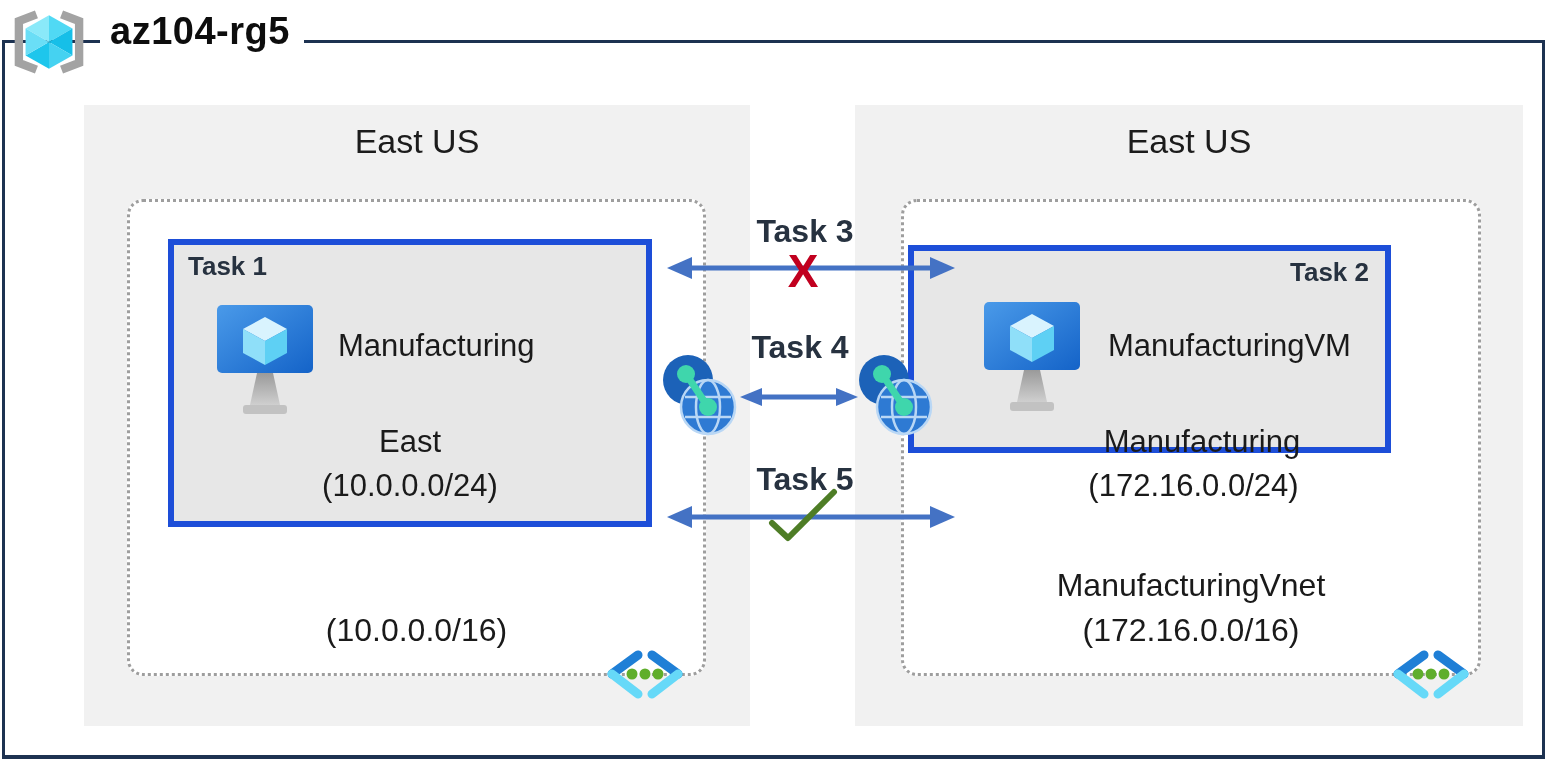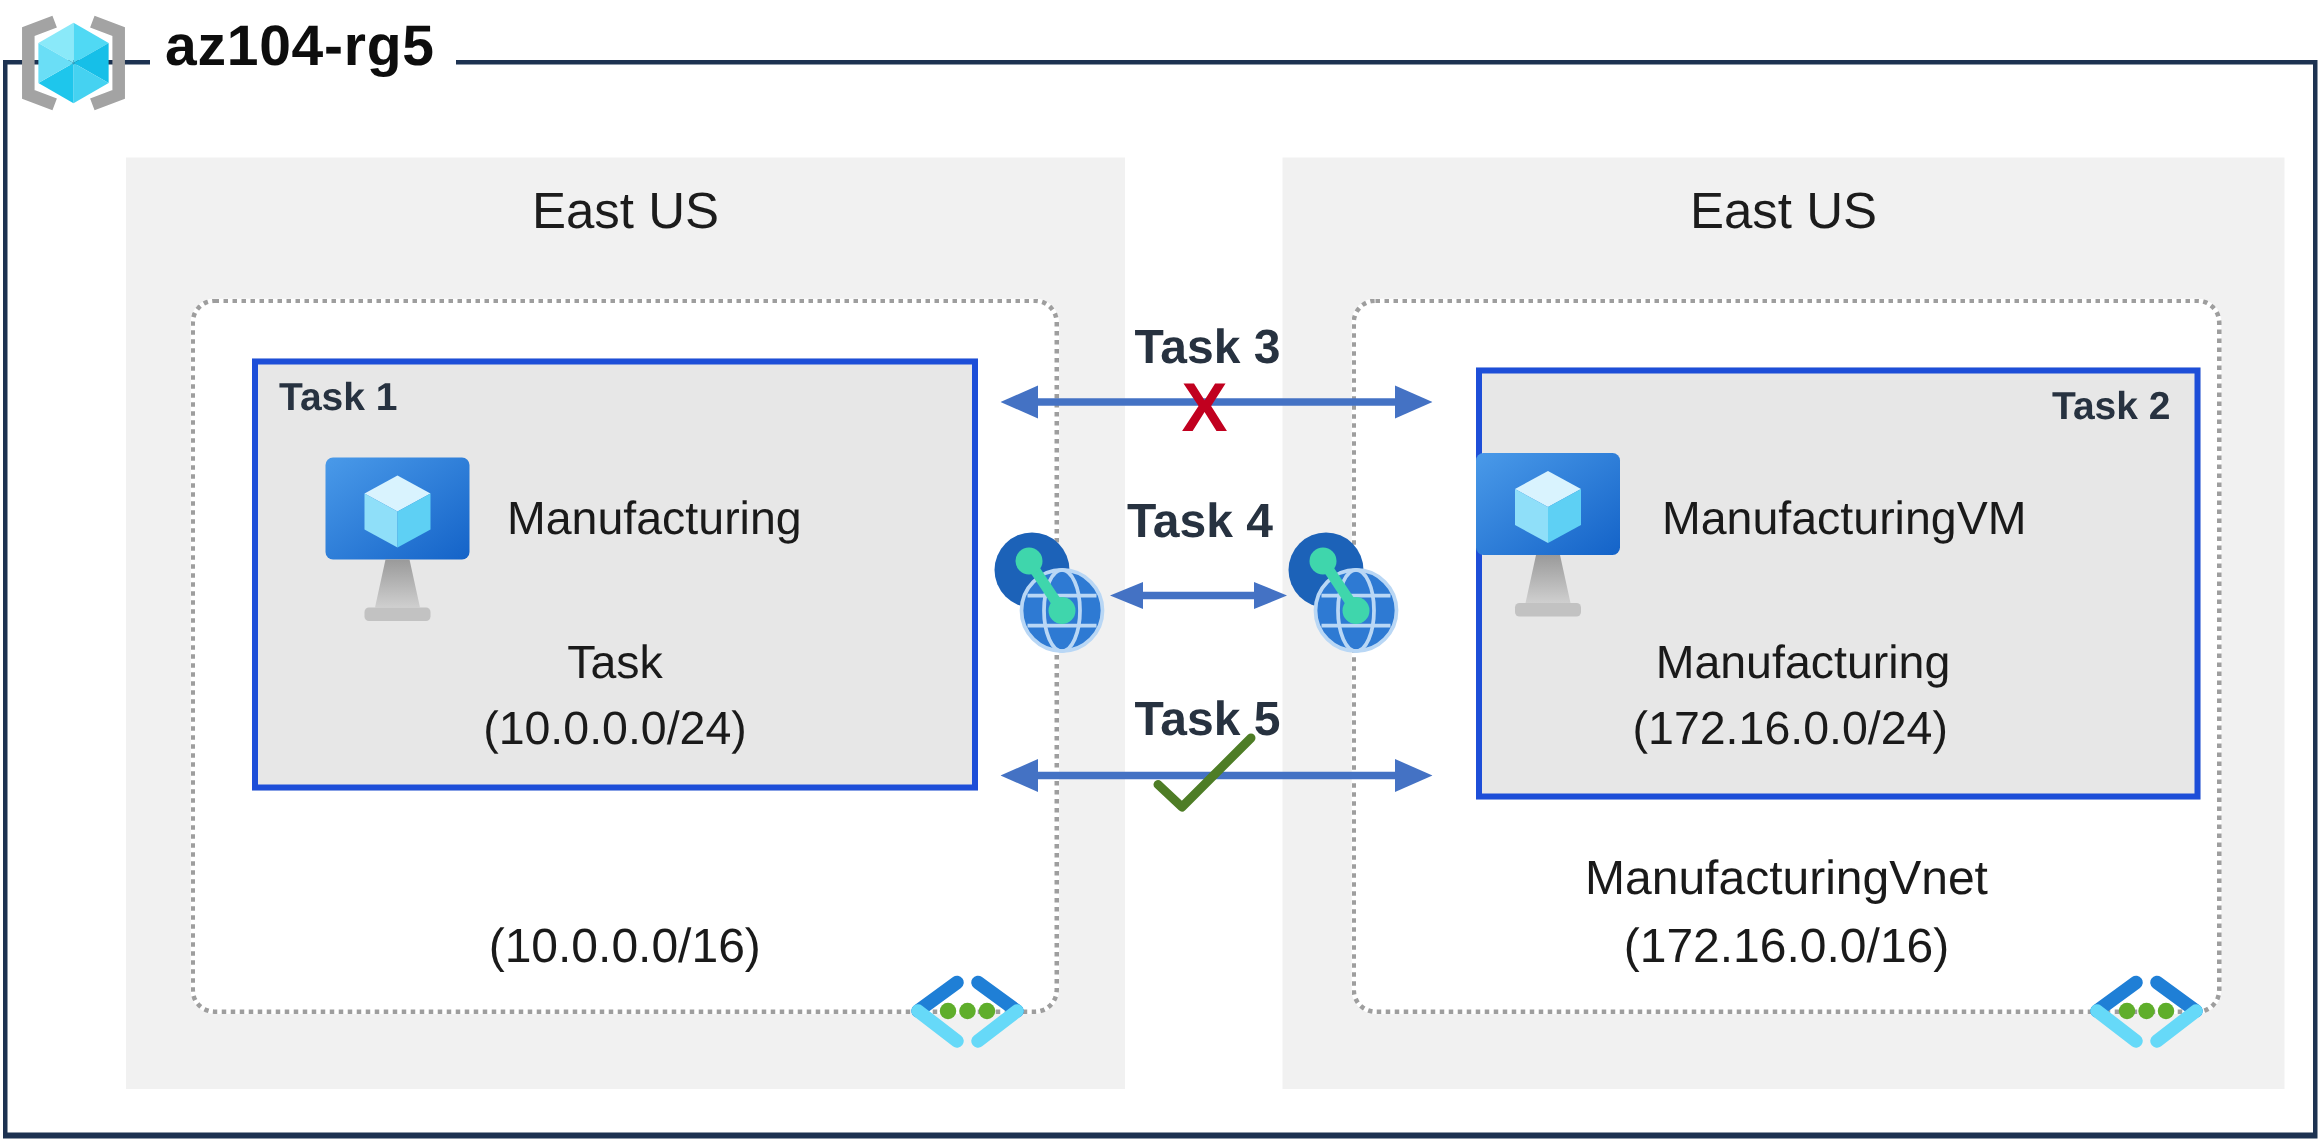--- a/index.html
+++ b/index.html
@@ -13,23 +13,23 @@
   
   .region{top:105px;height:621px;background:#f1f1f1;}
   .region-left{left:84px;width:666px;}
   .region-right{left:855px;width:668px;}
   .region-title{top:122px;font-size:34px;font-weight:400;text-align:center;color:#1c1c1c;}
   
   .vnet{top:199px;height:477px;background:#fff;border:3px dotted #9e9e9e;border-radius:16px;box-sizing:border-box;}
   .vnet-left{left:127px;width:579px;}
   .vnet-right{left:901px;width:580px;}
   
-  .subnet{background:#e7e7e7;border:4px solid #1d4ed8;box-sizing:border-box;text-decoration:underline;}
+  .subnet{background:#e7e7e7;border:6px solid #1d4ed8;box-sizing:border-box;text-decoration:underline;}
   .subnet-left{left:168px;top:239px;width:484px;height:288px;}
-  .subnet-right{left:984px;top:245px;width:483px;height:288px;text-align:right;}
+  .subnet-right{left:908px;top:245px;width:483px;height:208px;text-align:right;}
   .task-tag{font-size:26px;font-weight:700;color:#273240;}
   .subnet-task-left{left:14px;top:6px;}
   .subnet-task-right{right:16px;top:6px;}
   .vm-name{font-size:31px;color:#1a1a1a;white-space:nowrap;}
   .center-text{text-align:center;font-size:31px;color:#1a1a1a;}
   .vnet-label{text-align:center;font-size:32px;color:#1a1a1a;}
   
   .conn-label{width:200px;text-align:center;font-size:32px;font-weight:700;color:#273240;}
   .x-marker{left:778px;top:246px;width:50px;text-align:center;font-size:46px;line-height:50px;
             font-weight:800;color:#c1001f;}
@@ -78,21 +78,21 @@
       </linearGradient>
     </defs>
     <rect x="2" y="2" width="96" height="68" rx="5" fill="url(#monL)"></rect>
     <polygon points="50,14 72,26 50,38 28,26" fill="#d9f3fe"></polygon>
     <polygon points="28,26 50,38 50,62 28,50" fill="#8fdff9"></polygon>
     <polygon points="72,26 50,38 50,62 72,50" fill="#5ed0f4"></polygon>
     <polygon points="42,70 58,70 65,102 35,102" fill="url(#stdL)"></polygon>
     <rect x="28" y="102" width="44" height="9" rx="3" fill="#c2c2c2"></rect>
   </svg>
   <div class="abs vm-name" style="left:338px;top:328px;">Manufacturing</div>
-  <div class="abs center-text" style="left:168px;width:484px;top:424px;">Task</div>
+  <div class="abs center-text" style="left:168px;width:484px;top:424px;">East</div>
   <div class="abs center-text" style="left:168px;width:484px;top:468px;">(10.0.0.0/24)</div>
   <div class="abs vnet-label" style="left:127px;width:579px;top:612px;">(10.0.0.0/16)</div>
 
   <div class="abs subnet subnet-right">
     <div class="abs task-tag subnet-task-right">Task 2</div>
   </div>
   <svg class="abs" style="left:982px;top:300px;" width="100" height="120" viewBox="0 0 100 120">
     <defs>
       <linearGradient id="monR" x1="0" y1="0" x2="1" y2="1">
         <stop offset="0" stop-color="#4a9ae9"></stop>

